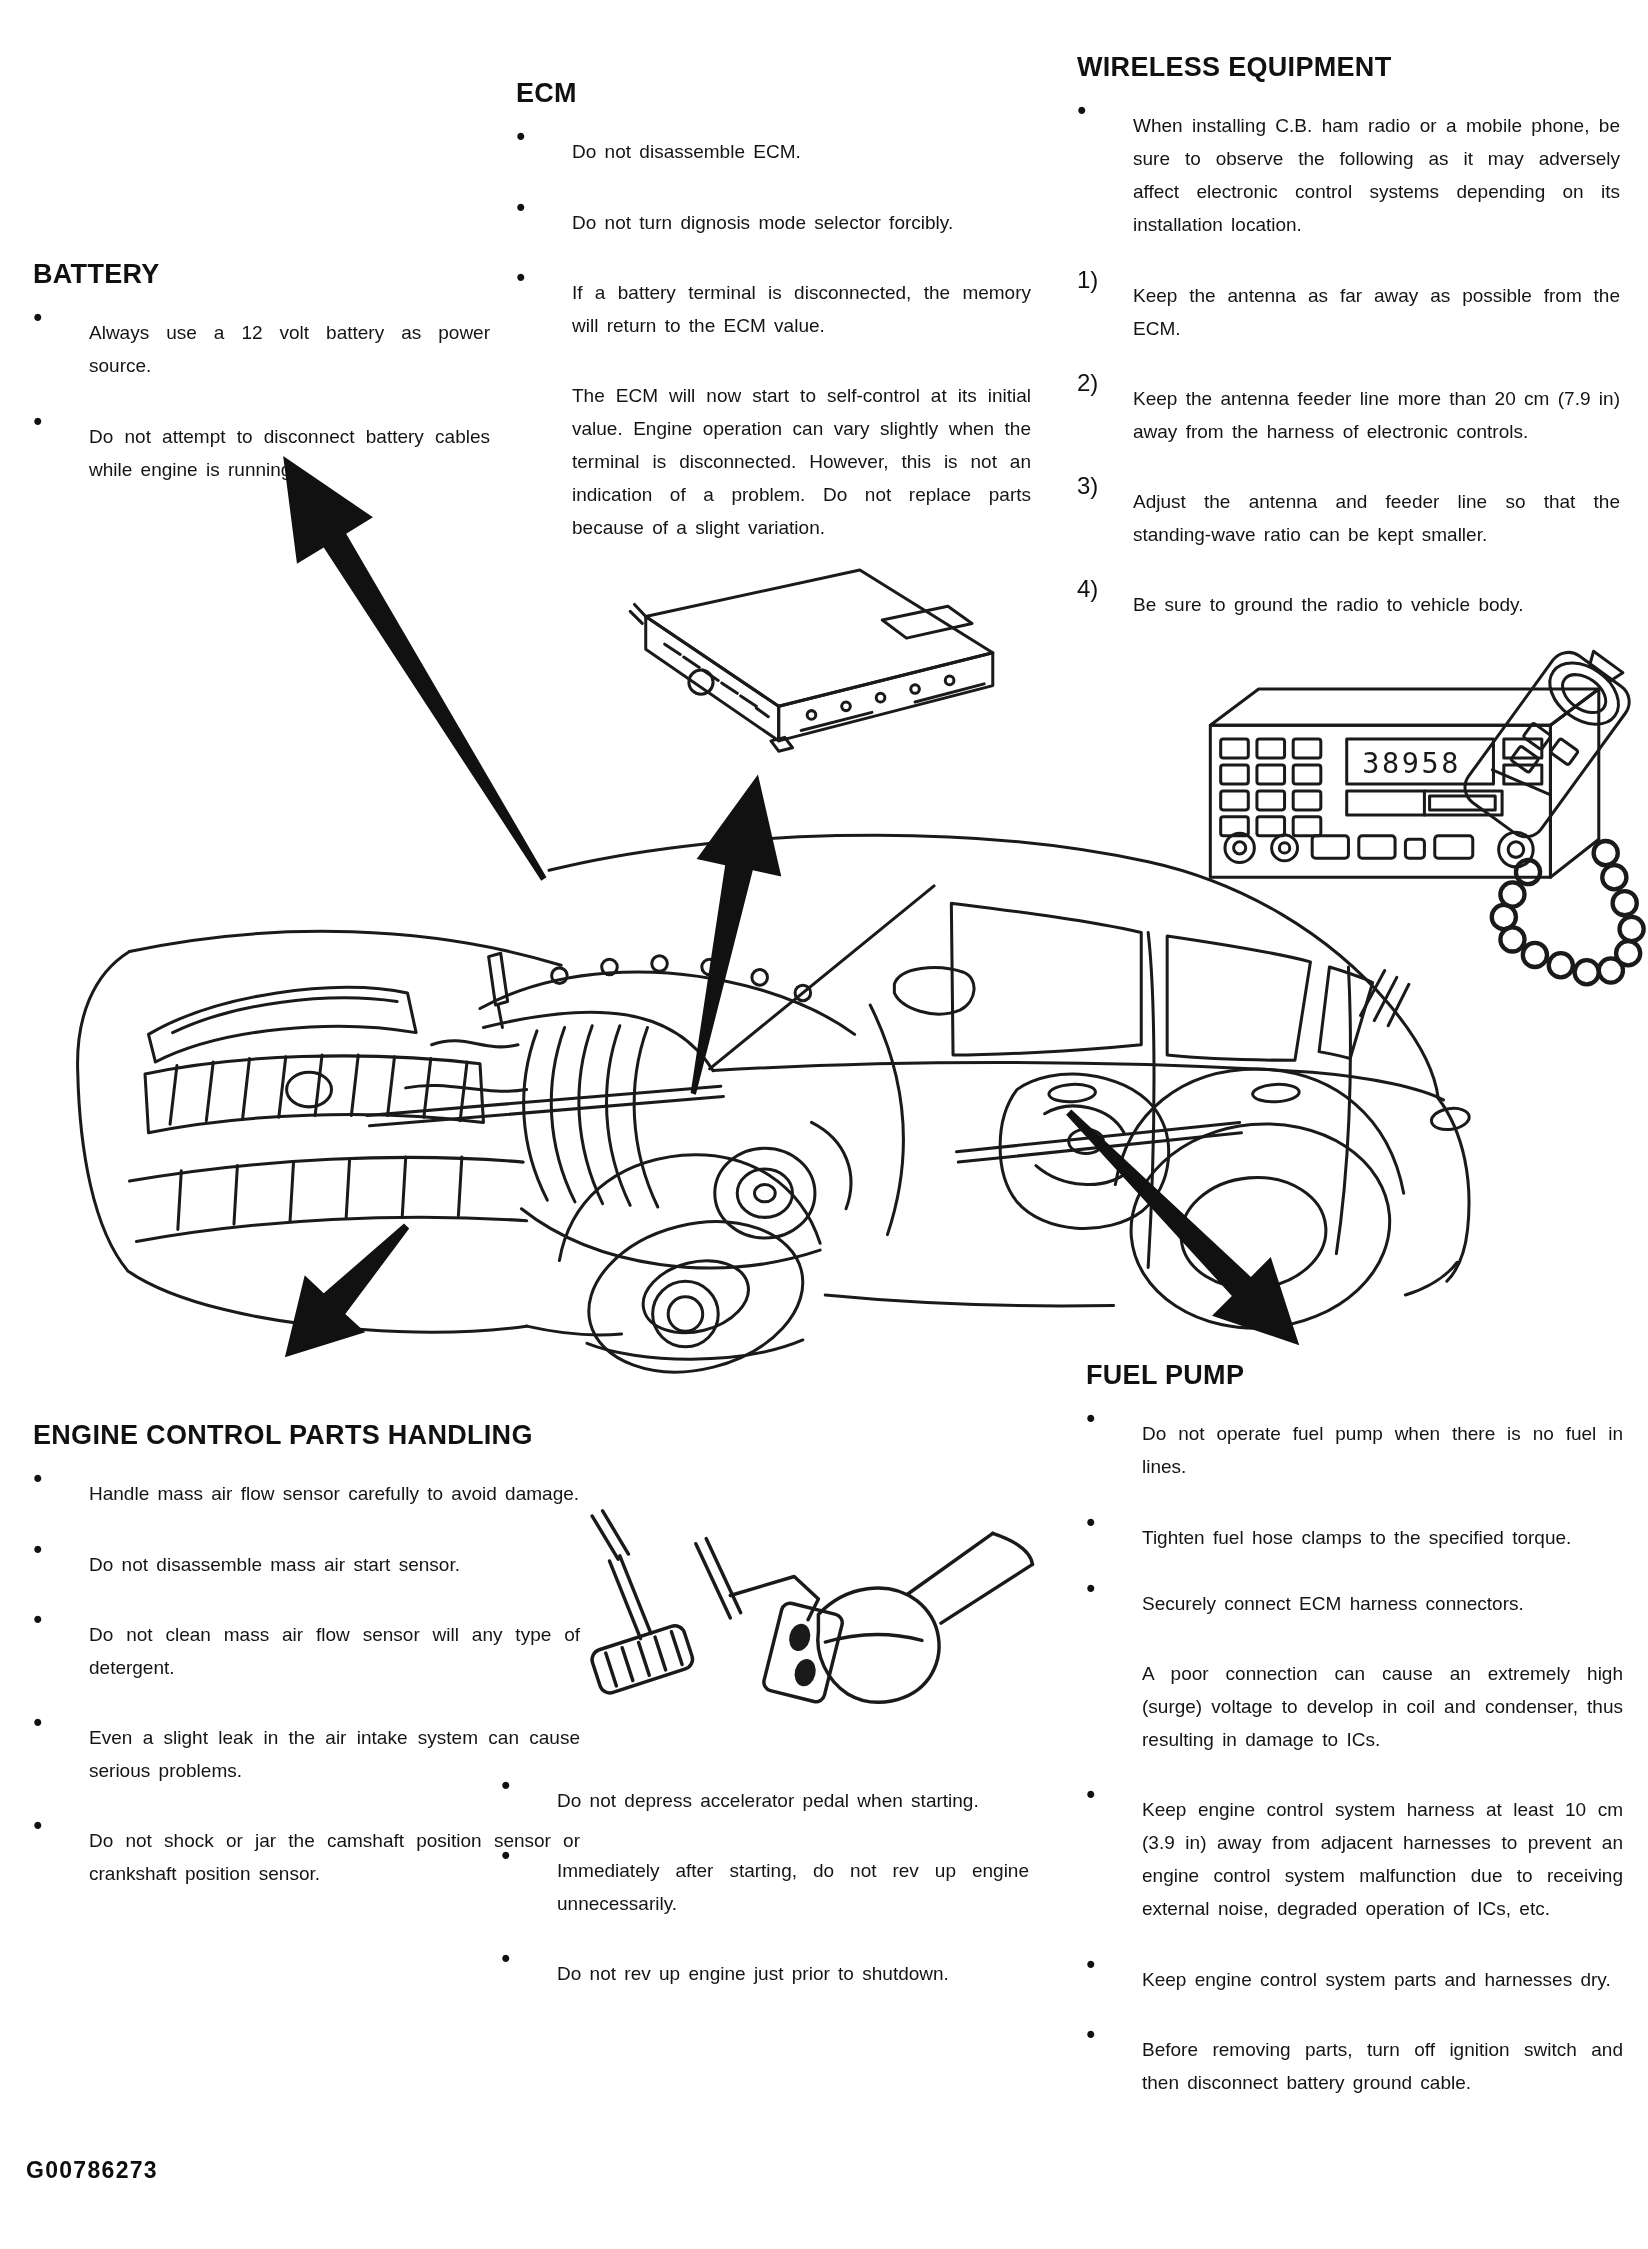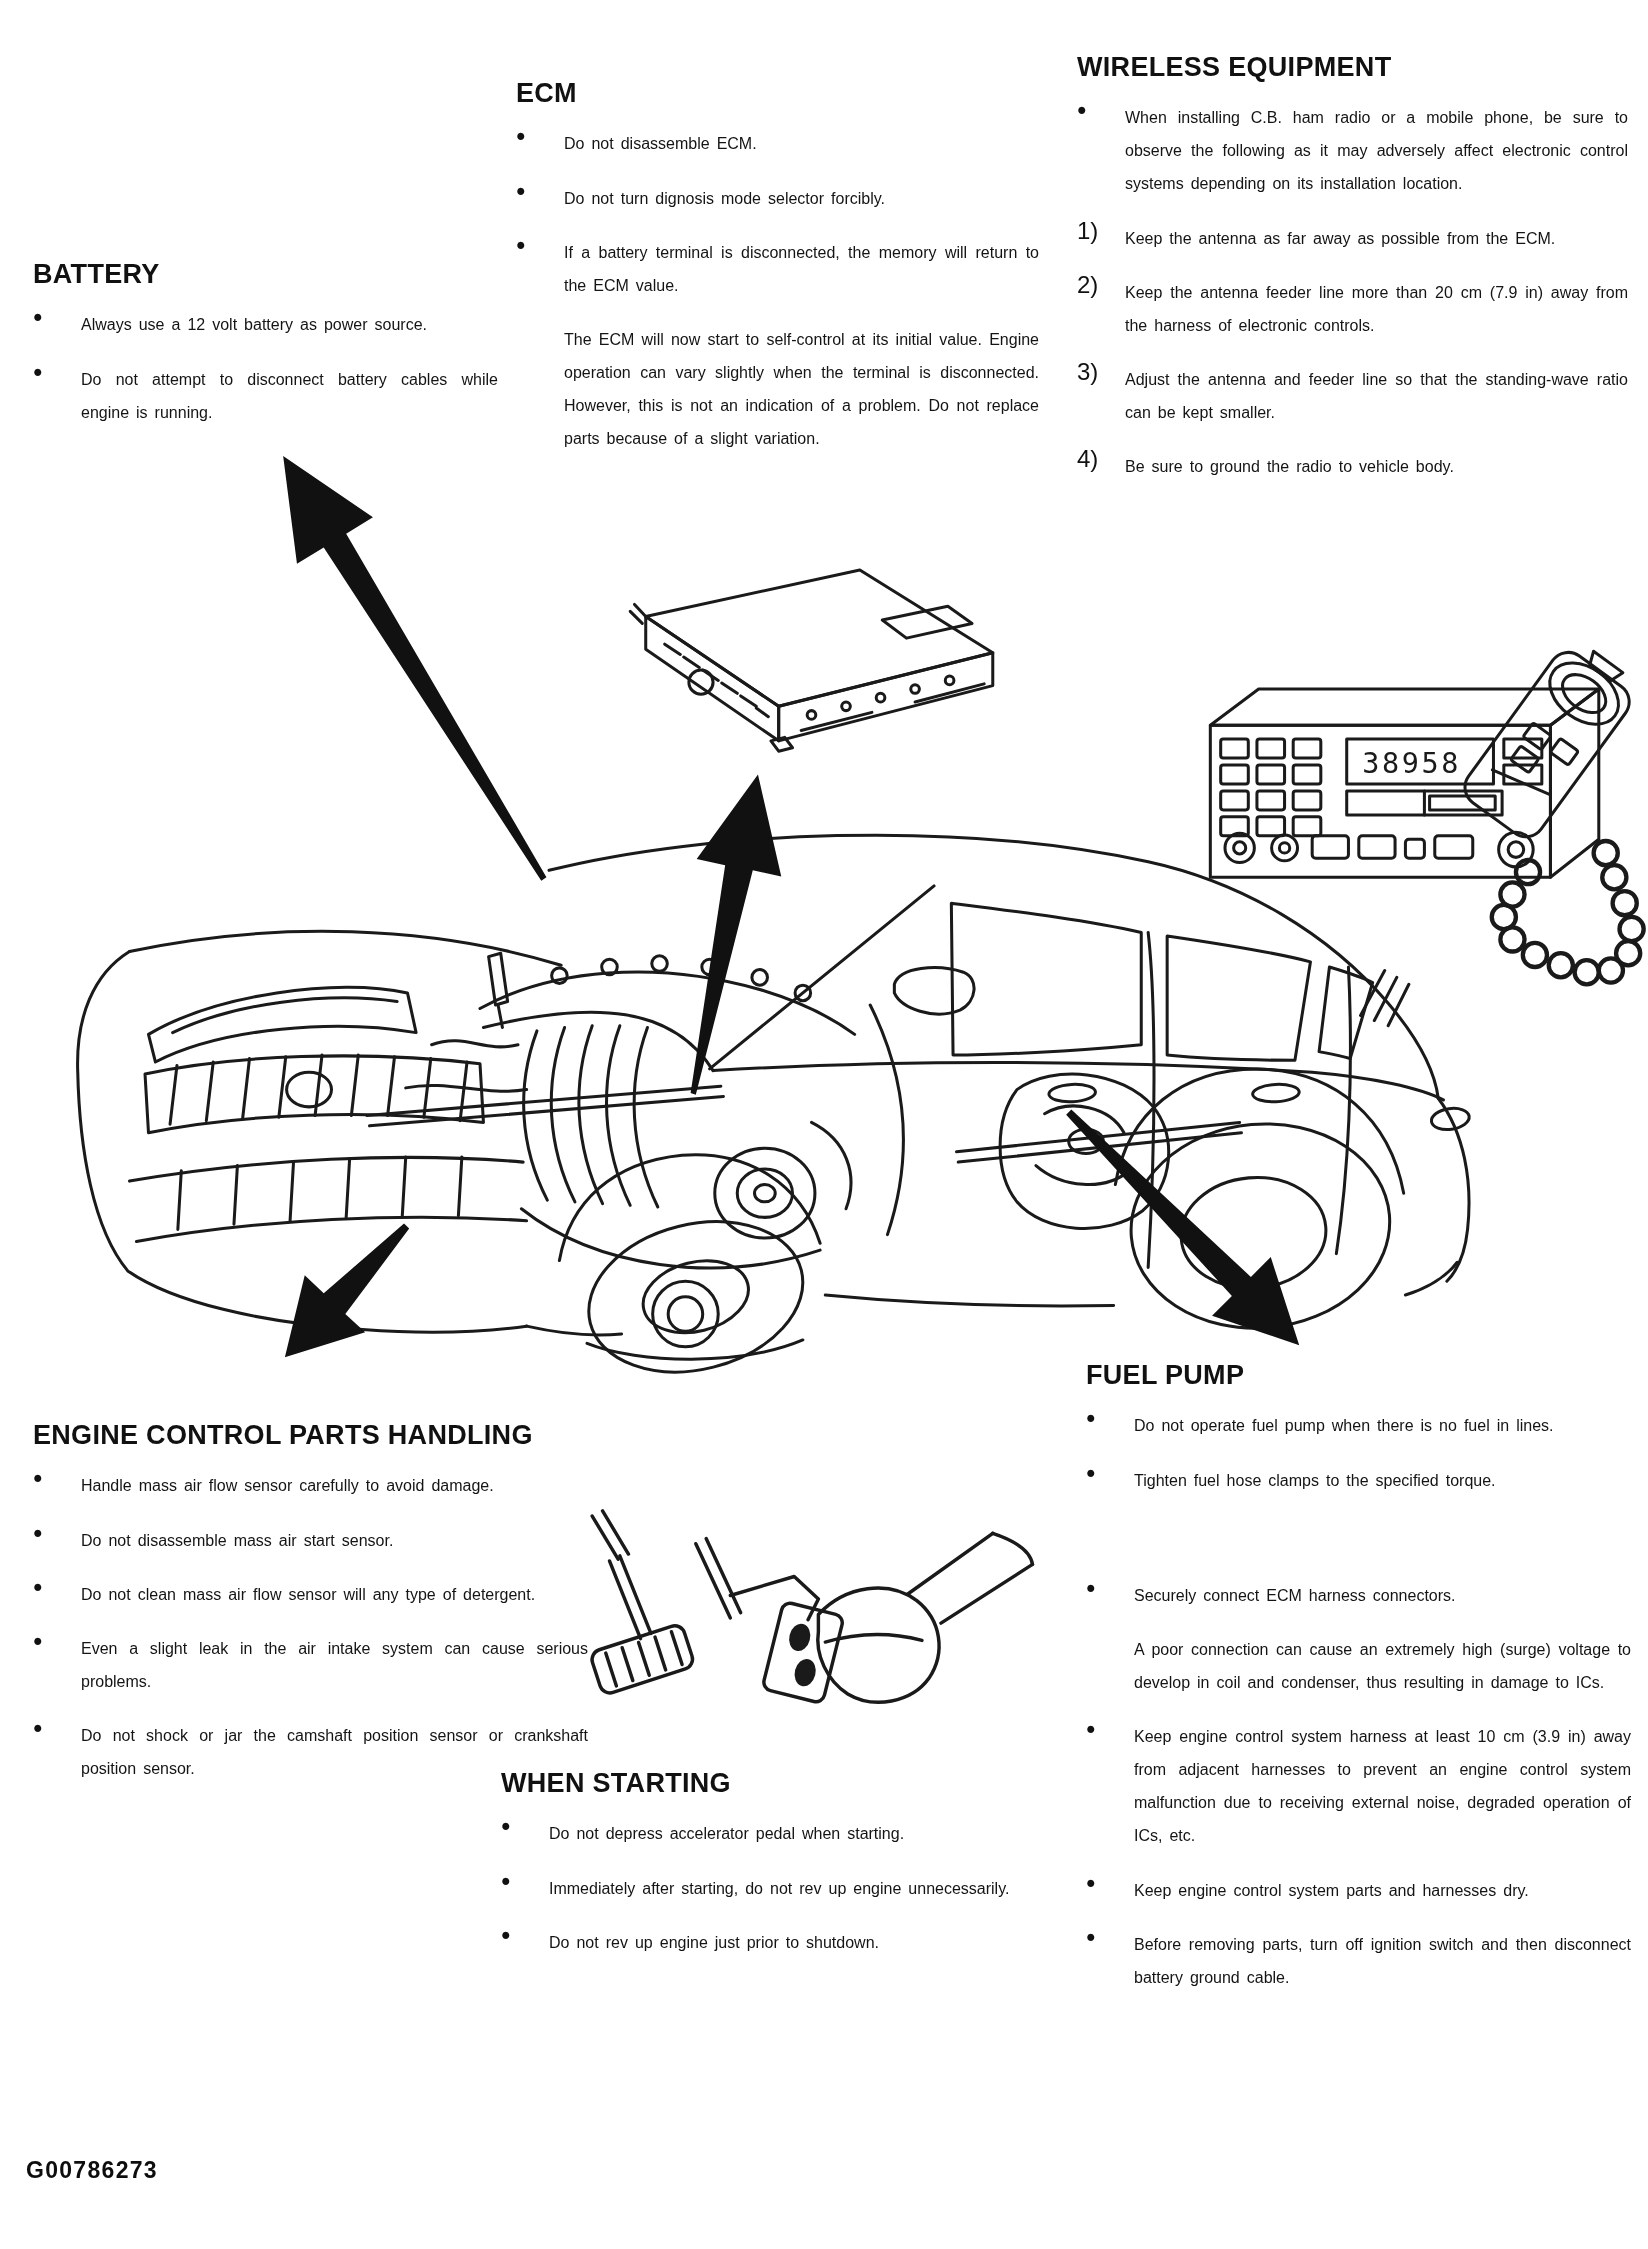--- a/index.html
+++ b/index.html
@@ -7,21 +7,21 @@
     position:relative;width:1648px;height:2250px;background:#ffffff;overflow:hidden;
     font-family:"Liberation Sans", sans-serif;color:#151515;
   }
   .art{position:absolute;left:0;top:0;width:1648px;height:2250px;}
   .art path,.art rect,.art ellipse,.art circle,.art line{vector-effect:none;}
   section{position:absolute;}
   h2{font-size:27px;font-weight:700;margin:0 0 10.4px 0;letter-spacing:0.3px;color:#111;}
   .item{display:flex;margin:0 0 5.2px 0;}
   .m{flex:0 0 40px;font-size:24px;line-height:33px;color:#111;}
   .m.dot{font-size:16.4px;}
-  .item p{flex:1;margin:8px;font-size:16px;line-height:33px;text-align:justify;word-spacing:.16em;color:#141414;}
+  .item p{flex:1;margin:16px;font-size:19px;line-height:33px;text-align:justify;word-spacing:.16em;color:#141414;}
   .code{position:absolute;left:26px;top:2157px;font-size:23px;font-weight:700;letter-spacing:1.3px;color:#0d0d0d;}
 </style>
 </head>
 <body>
 
 <div class="page">
 
   <svg class="art" viewBox="0 0 1909 2606" fill="none" stroke="#1a1a1a" stroke-width="3.5" stroke-linecap="round" stroke-linejoin="round">
 
     <g>
@@ -286,21 +286,20 @@
       <span class="m dot">●</span>
       <p>Even a slight leak in the air intake system can cause serious problems.</p>
     </div>
     <div class="item">
       <span class="m dot">●</span>
       <p>Do not shock or jar the camshaft position sensor or crankshaft position sensor.</p>
     </div>
   </section>
 
   <section style="left:501px;top:1768px;width:544px;">
-    <h2>WHEN STARTING</h2>
     <div class="item">
       <span class="m dot">●</span>
       <p>Do not depress accelerator pedal when starting.</p>
     </div>
     <div class="item">
       <span class="m dot">●</span>
       <p>Immediately after starting, do not rev up engine unnecessarily.</p>
     </div>
     <div class="item">
       <span class="m dot">●</span>

